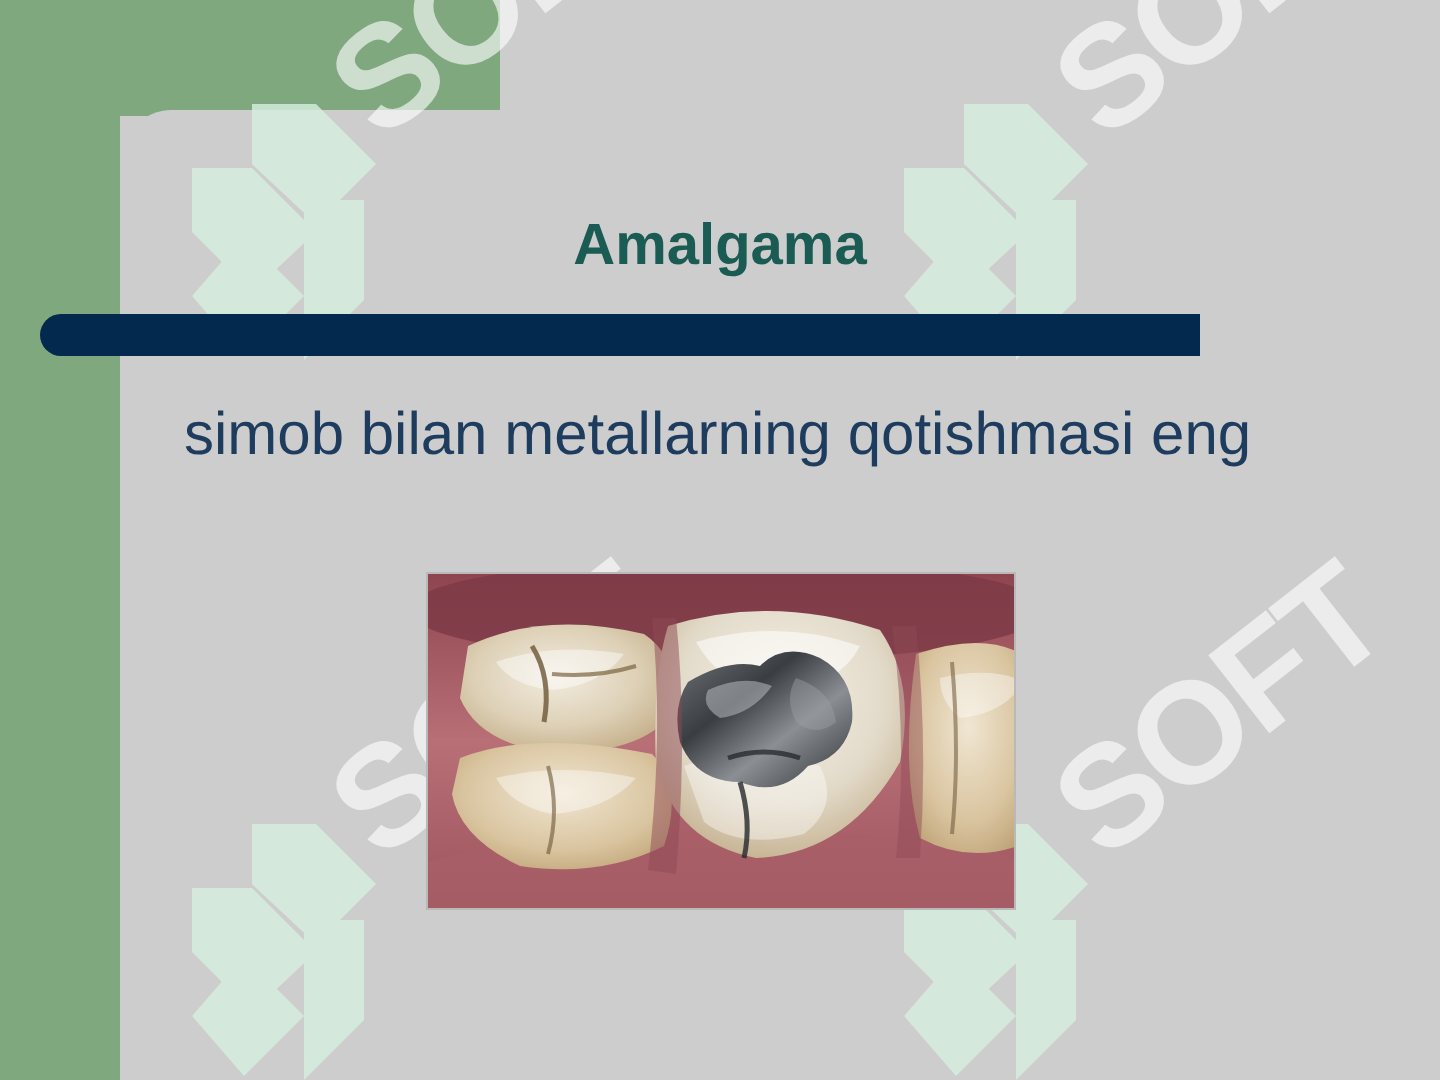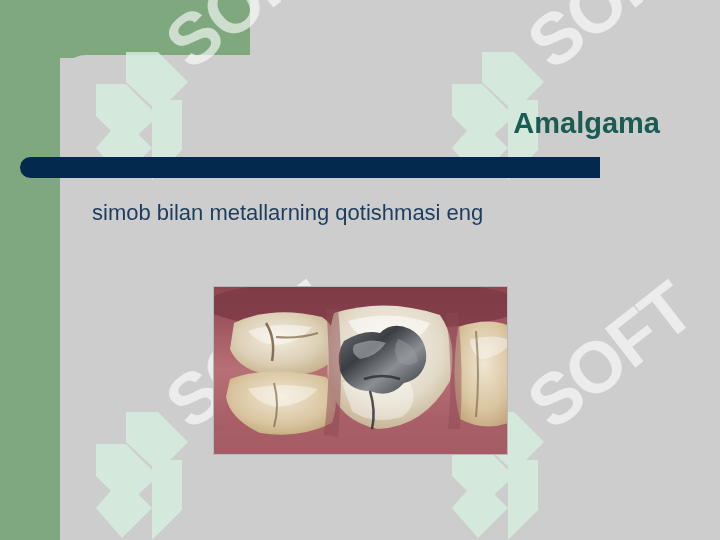--- a/index.html
+++ b/index.html
@@ -93,33 +93,33 @@
     border-bottom-left-radius: 11px;
     z-index: 5;
   }
 
   
   .slide-title {
     position: absolute;
     left: 60px;
     top: 108px;
     width: 600px;
-    text-align: right;
+    text-align: center;
     font-size: 29px;
     font-weight: bold;
     color: #1a5c53;
     z-index: 6;
     line-height: 1.1;
   }
   .slide-body {
     position: absolute;
     left: 92px;
     top: 198px;
     width: 540px;
-    font-size: 22px;
+    font-size: 30px;
     color: #1d3c5e;
     z-index: 6;
     line-height: 1.32;
     text-indent: 0;
   }
   .slide-body .l1 { display: block; }
   .slide-body .l2 { display: block; padding-left: 28px; }
 
   
   .photo-frame {

